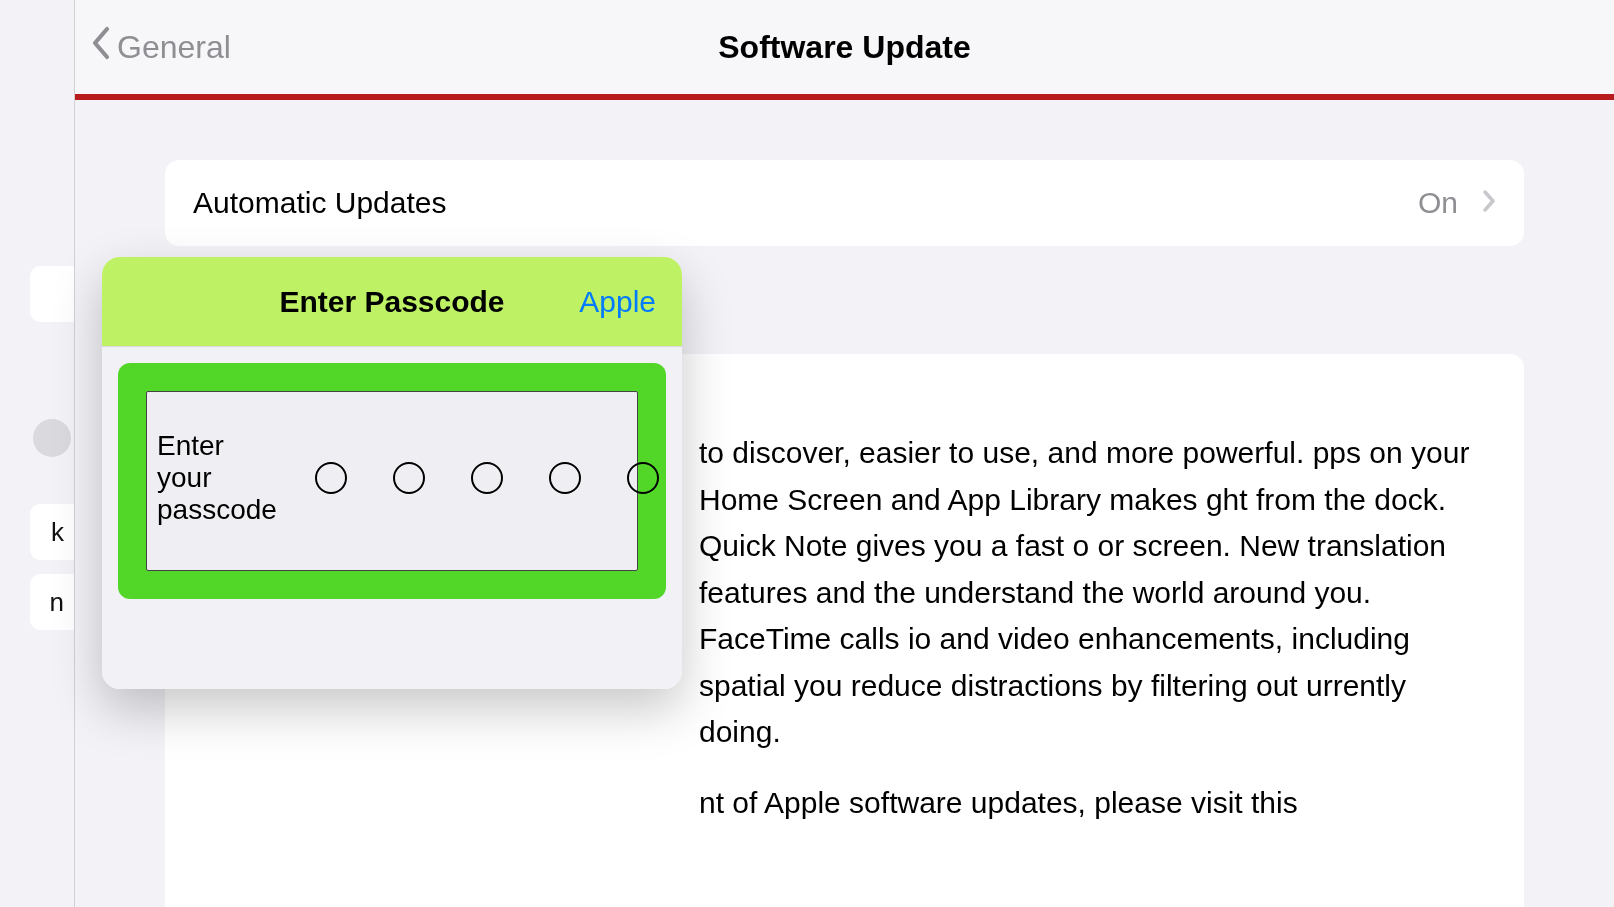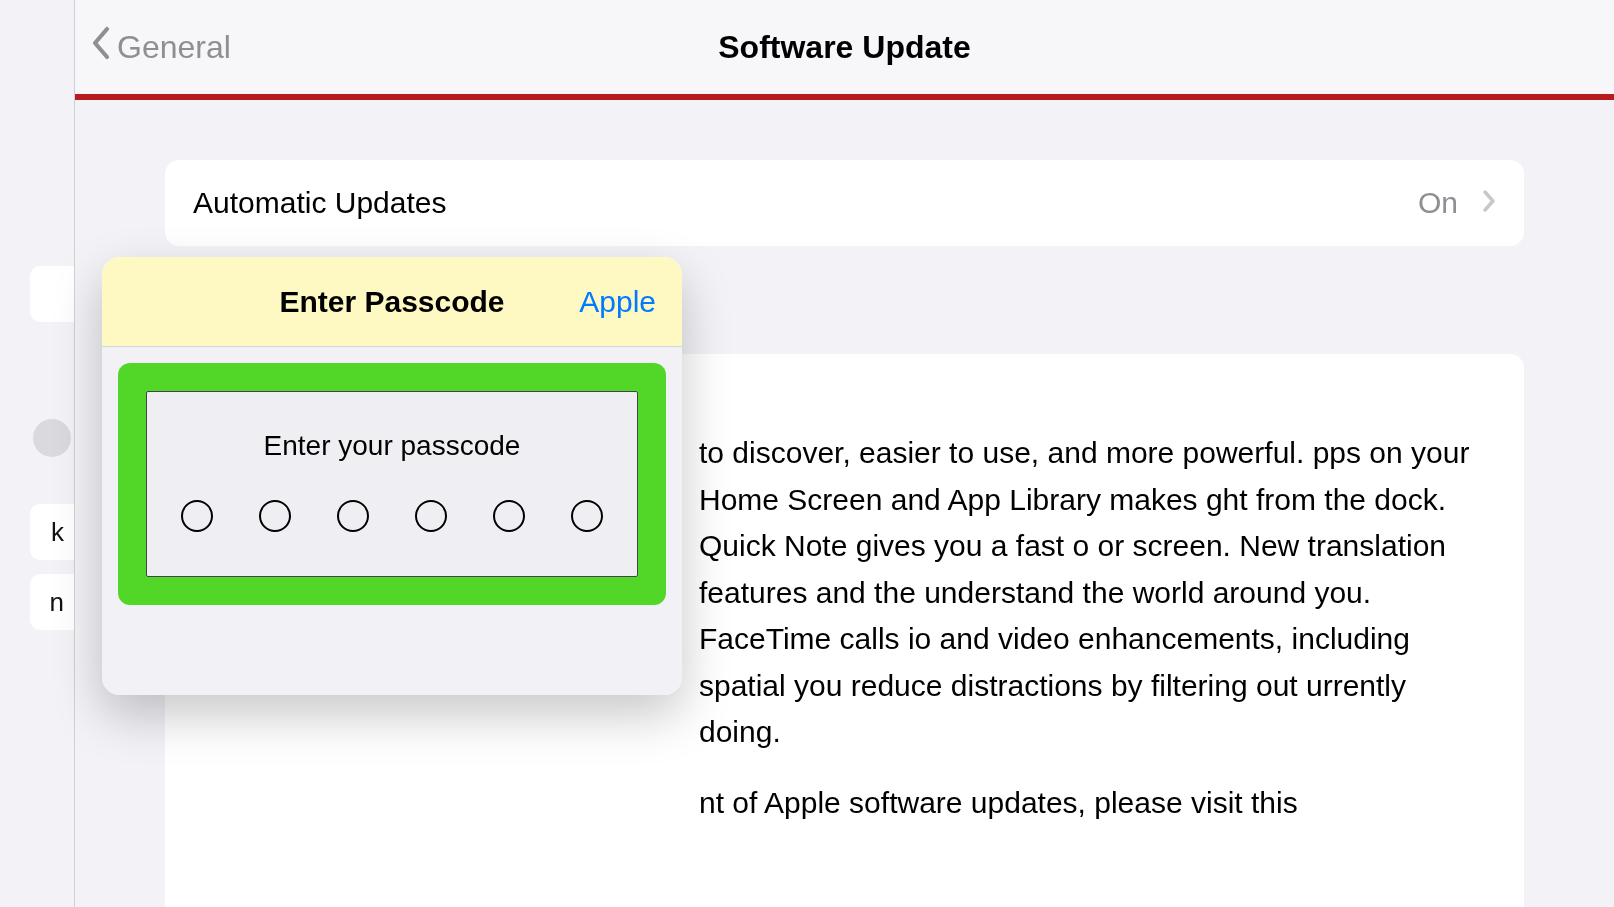--- a/index.html
+++ b/index.html
@@ -138,21 +138,21 @@
       box-shadow: 0 20px 50px rgba(0,0,0,0.22);
       overflow: hidden;
     }
     .popover-header {
       position: relative;
       height: 90px;
       display: flex;
       align-items: center;
       justify-content: center;
       border-bottom: 1px solid #d6d6db;
-      background: #fef9c3;
+      background: #bef264;
     }
     .popover-title {
       font-size: 30px;
       font-weight: 600;
       color: #000;
     }
     .popover-cancel {
       position: absolute;
       right: 26px;
       font-size: 30px;
@@ -168,21 +168,21 @@
       background: #52d728;
       border-radius: 12px;
       padding: 28px 28px;
     }
     .passcode-panel {
       background: #efeff3;
       border: 1px solid #444;
       border-radius: 2px;
       padding: 38px 10px 44px 10px;
       display: flex;
-      flex-direction: column;
+      flex-direction: row;
       align-items: center;
       gap: 38px;
     }
     .passcode-prompt {
       font-size: 28px;
       color: #000;
     }
     .passcode-dots {
       display: flex;
       gap: 46px;

